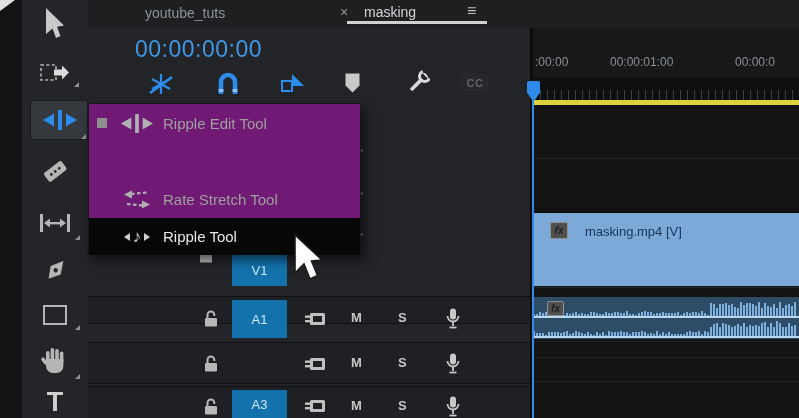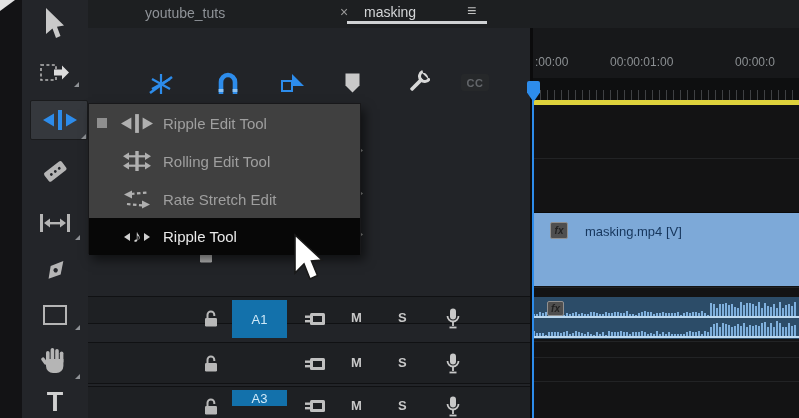--- a/index.html
+++ b/index.html
@@ -54,21 +54,21 @@
   .waveline{position:absolute;left:0;width:266px;height:2px;background:#bdd9ef;}
 
   
   .arow{position:absolute;left:0;width:442px;background:#1e2023;border-top:1px solid #101113;border-bottom:1px solid #101113;}
   .trackbox{position:absolute;left:144px;width:55px;background:#1371ab;display:flex;align-items:center;justify-content:center;
     color:#cfe9f8;font-size:13px;}
   .ms{position:absolute;color:#c8c8c8;font-size:13px;font-weight:bold;}
   .chev{position:absolute;left:266px;}
 
   
-  .menu{left:88px;top:103px;width:273px;height:151px;background:#404040;border:1px solid #18181a;
+  .menu{left:88px;top:103px;width:273px;height:151px;background:#701a75;border:1px solid #18181a;
     box-shadow:4px 6px 10px rgba(0,0,0,.55);z-index:40;}
   .mi{position:absolute;left:0;width:271px;height:38px;display:flex;align-items:center;}
   .mi .lbl{position:absolute;left:74px;font-size:15px;color:#9f9f9f;white-space:nowrap;}
   .mi.hl{background:#070707;}
   .mi.hl .lbl{color:#e9e9e9;}
   .mi .ic{position:absolute;left:28px;width:40px;display:flex;justify-content:center;}
   .sel-square{position:absolute;left:8px;top:14px;width:10px;height:10px;background:#8f8f8f;}
 
   .cursor{left:293px;top:233px;z-index:60;}
   .corner-glyph{left:0;top:0;width:15px;height:11px;background:#e3e3e3;clip-path:polygon(0 0,100% 0,0 100%);z-index:5;}
@@ -167,20 +167,21 @@
 
   <div class="abs tabbar">
     <span class="tab-inactive">youtube_tuts</span>
     <span class="tab-close">×</span>
     <span class="tab-active">masking</span>
     <div class="tab-underline"></div>
     <span class="panel-menu">≡</span>
   </div>
 
   <div class="abs header">
+    <span class="timecode">00:00:00:00</span>
 
     <div class="abs" style="left:60px;top:44px;width:28px;height:24px;">
       <svg width="26" height="24" viewBox="0 0 26 24">
         <g stroke="#2d8ceb" stroke-width="2.2">
           <line x1="13" y1="2" x2="13" y2="22"></line>
           <line x1="4" y1="7" x2="22" y2="17"></line>
           <line x1="4" y1="17" x2="22" y2="7"></line>
           <line x1="2" y1="21" x2="24" y2="5" stroke-width="2.6"></line>
         </g>
       </svg>
@@ -215,20 +216,21 @@
     <div class="abs" style="left:373px;top:46px;">
       <div class="ccbox">CC</div>
     </div>
 
     <div class="abs" style="left:110px;top:218px;">
       <svg width="16" height="17" viewBox="0 0 16 17">
         <rect x="2" y="8" width="12" height="8.5" rx="1.2" fill="#b8b8b8"></rect>
         <path d="M4.5 8 V4.8 a3.4 3.4 0 0 1 6.8 0 V6" fill="none" stroke="#b8b8b8" stroke-width="2"></path>
       </svg>
     </div>
+    <div class="trackbox" style="top:227px;height:31px;">V1</div>
 
     <svg class="chev" width="9" height="13" style="top:116px;" viewBox="0 0 9 13">
         <polygon points="1,0 9,6.5 1,13" fill="#9a9a9a"></polygon>
       </svg>
     <svg class="chev" width="9" height="13" style="top:159px;" viewBox="0 0 9 13">
         <polygon points="1,0 9,6.5 1,13" fill="#9a9a9a"></polygon>
       </svg>
     <svg class="chev" width="9" height="13" style="top:200px;" viewBox="0 0 9 13">
         <polygon points="1,0 9,6.5 1,13" fill="#9a9a9a"></polygon>
       </svg>
@@ -288,21 +290,21 @@
       </div>
     </div>
 
     <div class="arow" style="top:358px;height:32px;border-bottom:none;">
       <div class="abs" style="left:115px;top:11px;">
         <svg width="16" height="17" viewBox="0 0 16 17">
           <rect x="2" y="8" width="12" height="8.5" rx="1.2" fill="#b8b8b8"></rect>
           <path d="M4.5 8 V4.8 a3.4 3.4 0 0 1 6.8 0 V6" fill="none" stroke="#b8b8b8" stroke-width="2"></path>
         </svg>
       </div>
-      <div class="trackbox" style="top:3px;height:16px;">A3</div>
+      <div class="trackbox" style="top:3px;height:29px;">A3</div>
       <div class="abs" style="left:216px;top:11px;">
         <svg width="24" height="16" viewBox="0 0 24 16">
           <rect x="6" y="2" width="15" height="12" rx="1.5" fill="#c0c0c0"></rect>
           <rect x="1" y="4.5" width="6" height="2.4" fill="#c0c0c0"></rect>
           <rect x="1" y="9" width="6" height="2.4" fill="#c0c0c0"></rect>
           <rect x="9" y="5" width="9" height="6" fill="#1e2023"></rect>
         </svg>
       </div>
       <span class="ms" style="left:263px;top:11px;">M</span>
       <span class="ms" style="left:310px;top:11px;">S</span>
@@ -538,44 +540,30 @@
       <div class="sel-square"></div>
       <span class="ic">
         <svg width="32" height="19" viewBox="0 0 34 20">
           <rect x="15" y="0" width="4" height="20" fill="#b0b0b0"></rect>
           <polygon points="0,10 11,3.5 11,16.5" fill="#b0b0b0"></polygon>
           <polygon points="34,10 23,3.5 23,16.5" fill="#b0b0b0"></polygon>
         </svg>
       </span>
       <span class="lbl">Ripple Edit Tool</span>
     </div>
-    <div class="mi" style="top:38px;">
-      <span class="ic">
-        <svg width="28" height="20" viewBox="0 0 28 20">
-          <rect x="12.3" y="0" width="3.4" height="20" fill="#b0b0b0"></rect>
-          <rect x="4" y="4.2" width="20" height="2.2" fill="#b0b0b0"></rect>
-          <rect x="4" y="13.6" width="20" height="2.2" fill="#b0b0b0"></rect>
-          <polygon points="0,5.3 6,1.5 6,9" fill="#b0b0b0"></polygon>
-          <polygon points="28,5.3 22,1.5 22,9" fill="#b0b0b0"></polygon>
-          <polygon points="0,14.7 6,11 6,18.5" fill="#b0b0b0"></polygon>
-          <polygon points="28,14.7 22,11 22,18.5" fill="#b0b0b0"></polygon>
-        </svg>
-      </span>
-      <span class="lbl">Rolling Edit Tool</span>
-    </div>
     <div class="mi" style="top:76px;">
       <span class="ic">
         <svg width="28" height="20" viewBox="0 0 28 20">
           <line x1="8" y1="5" x2="24" y2="3.5" stroke="#b0b0b0" stroke-width="2.2" stroke-dasharray="3.5 2.5"></line>
           <polygon points="1,5.6 9,1.5 9,9.5" fill="#b0b0b0"></polygon>
           <line x1="4" y1="15" x2="20" y2="16.5" stroke="#b0b0b0" stroke-width="2.2" stroke-dasharray="3.5 2.5"></line>
           <polygon points="27,15.5 19,11.5 19,19.5" fill="#b0b0b0"></polygon>
         </svg>
       </span>
-      <span class="lbl">Rate Stretch Edit</span>
+      <span class="lbl">Rate Stretch Tool</span>
     </div>
     <div class="mi hl" style="top:114px;height:37px;">
       <span class="ic" style="align-items:center;gap:3px;">
         <span class="tri-l"></span>
         <span class="note">♪</span>
         <span class="tri-r"></span>
       </span>
       <span class="lbl">Ripple Tool</span>
     </div>
   </div>

